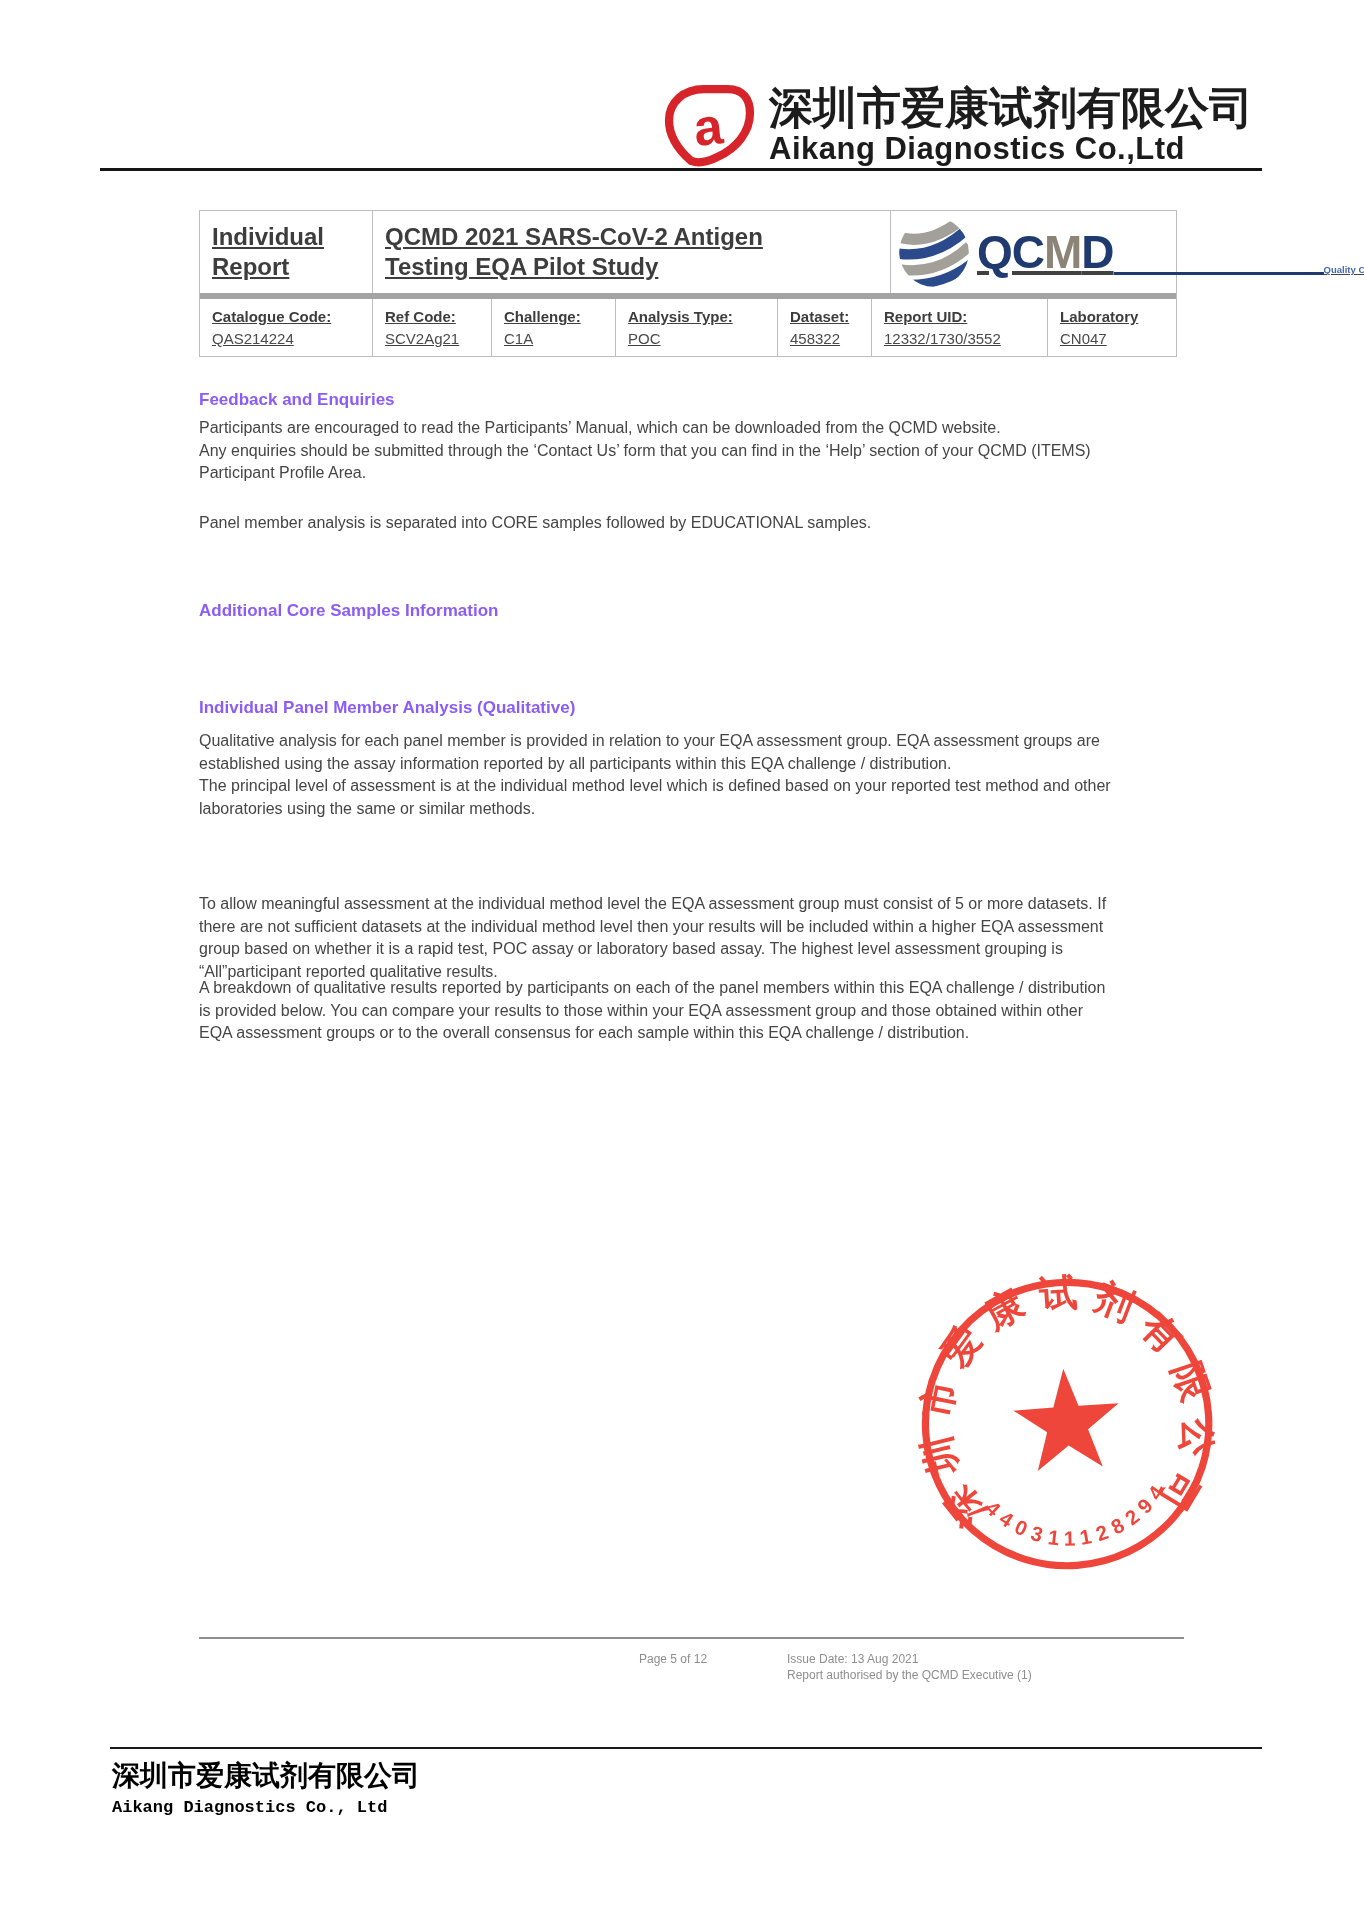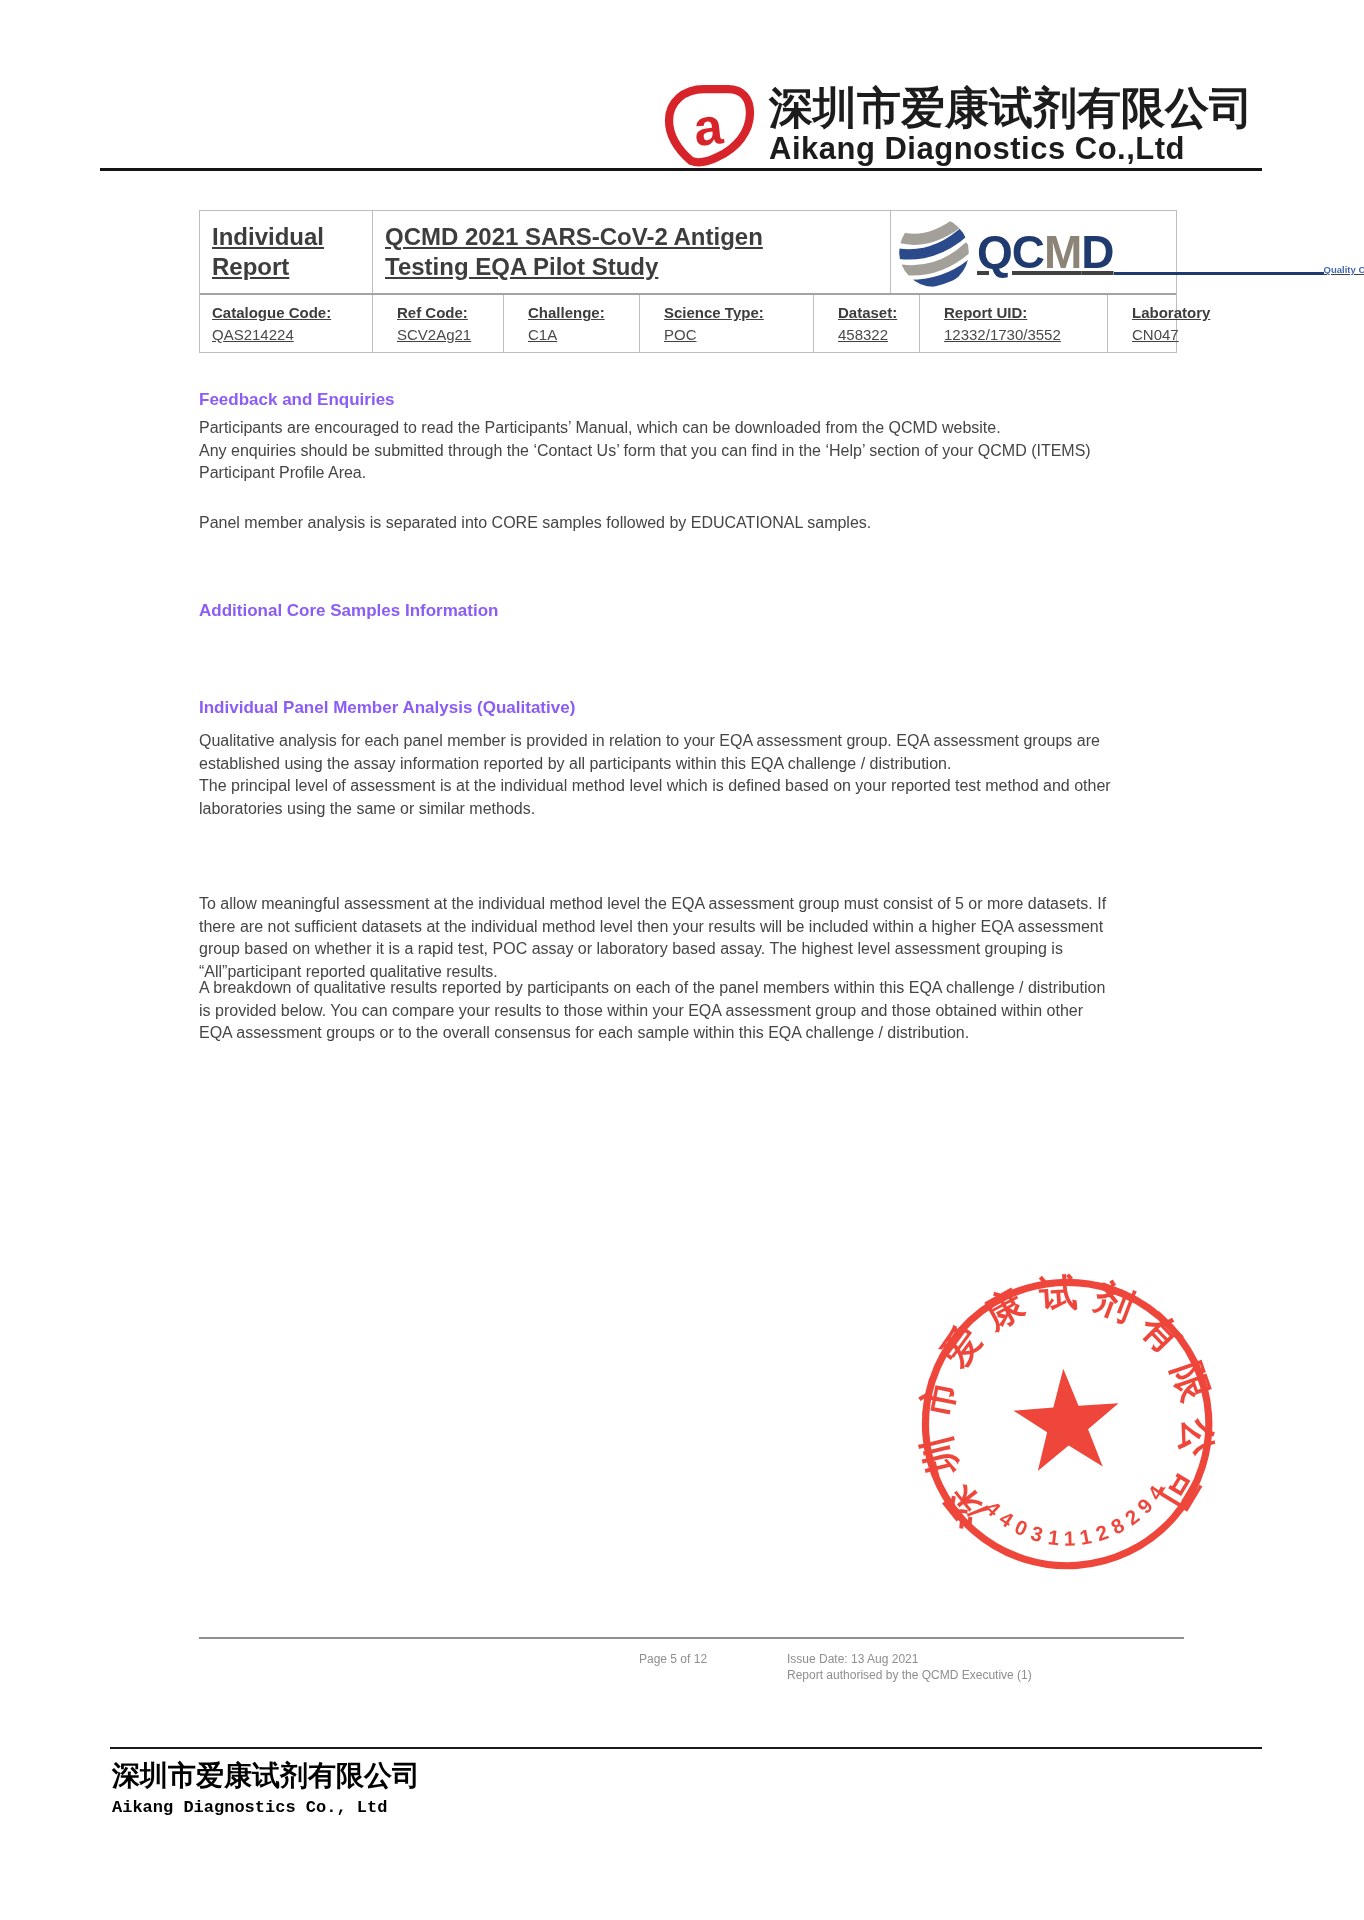--- a/index.html
+++ b/index.html
@@ -10,21 +10,21 @@
   
   .brand{left:662px;top:80px;display:flex;align-items:center;gap:12px;}
   .brand-cn{font-size:44px;font-weight:bold;color:#1c1c1c;line-height:1.05;white-space:nowrap;
             font-family:"DejaVu Sans","Liberation Sans",sans-serif;}
   .brand-en{font-size:31px;font-weight:bold;color:#1c1c1c;letter-spacing:.5px;white-space:nowrap;}
   .header-rule{left:100px;top:168px;width:1162px;height:3px;background:#151515;}
 
   
   .report-table{left:199px;top:210px;width:978px;border:1px solid #bdbdbd;background:#fff;box-sizing:border-box;}
   .rt-row1{display:grid;grid-template-columns:173px 518px 1fr;}
-  .rt-row2{display:grid;grid-template-columns:173px 119px 124px 162px 94px 176px 1fr;border-top:2px solid #a3a3a3;gap:12px;}
+  .rt-row2{display:grid;grid-template-columns:173px 119px 124px 162px 94px 176px 1fr;border-top:6px solid #a3a3a3;}
   .rt-cell{border-right:1px solid #bdbdbd;padding:9px 12px;box-sizing:border-box;text-decoration:underline;}
   .rt-cell.last{border-right:none;}
   .rt-title{font-size:24px;font-weight:bold;color:#3d3d3d;line-height:30px;white-space:pre-line;
             display:flex;align-items:center;min-height:79px;}
   .rt-label{font-size:15px;font-weight:bold;color:#3d3d3d;margin-bottom:5px;white-space:nowrap;}
   .rt-value{font-size:15px;color:#4a4a4a;white-space:nowrap;}
   .qcmd-cell{display:flex;align-items:center;padding:4px 6px;}
   .qcmd-lockup{display:flex;flex-direction:row;align-items:flex-end;}
   .qcmd-word{font-size:46px;font-weight:bold;letter-spacing:-1px;line-height:1;}
   .qcmd-rule{width:210px;height:3px;margin-top:1px;}
@@ -100,21 +100,21 @@
       </div>
       <div class="rt-cell">
         <div class="rt-label">Ref Code:</div>
         <div class="rt-value">SCV2Ag21</div>
       </div>
       <div class="rt-cell">
         <div class="rt-label">Challenge:</div>
         <div class="rt-value">C1A</div>
       </div>
       <div class="rt-cell">
-        <div class="rt-label">Science Type:</div>
+        <div class="rt-label">Analysis Type:</div>
         <div class="rt-value">POC</div>
       </div>
       <div class="rt-cell">
         <div class="rt-label">Dataset:</div>
         <div class="rt-value">458322</div>
       </div>
       <div class="rt-cell">
         <div class="rt-label">Report UID:</div>
         <div class="rt-value">12332/1730/3552</div>
       </div>

